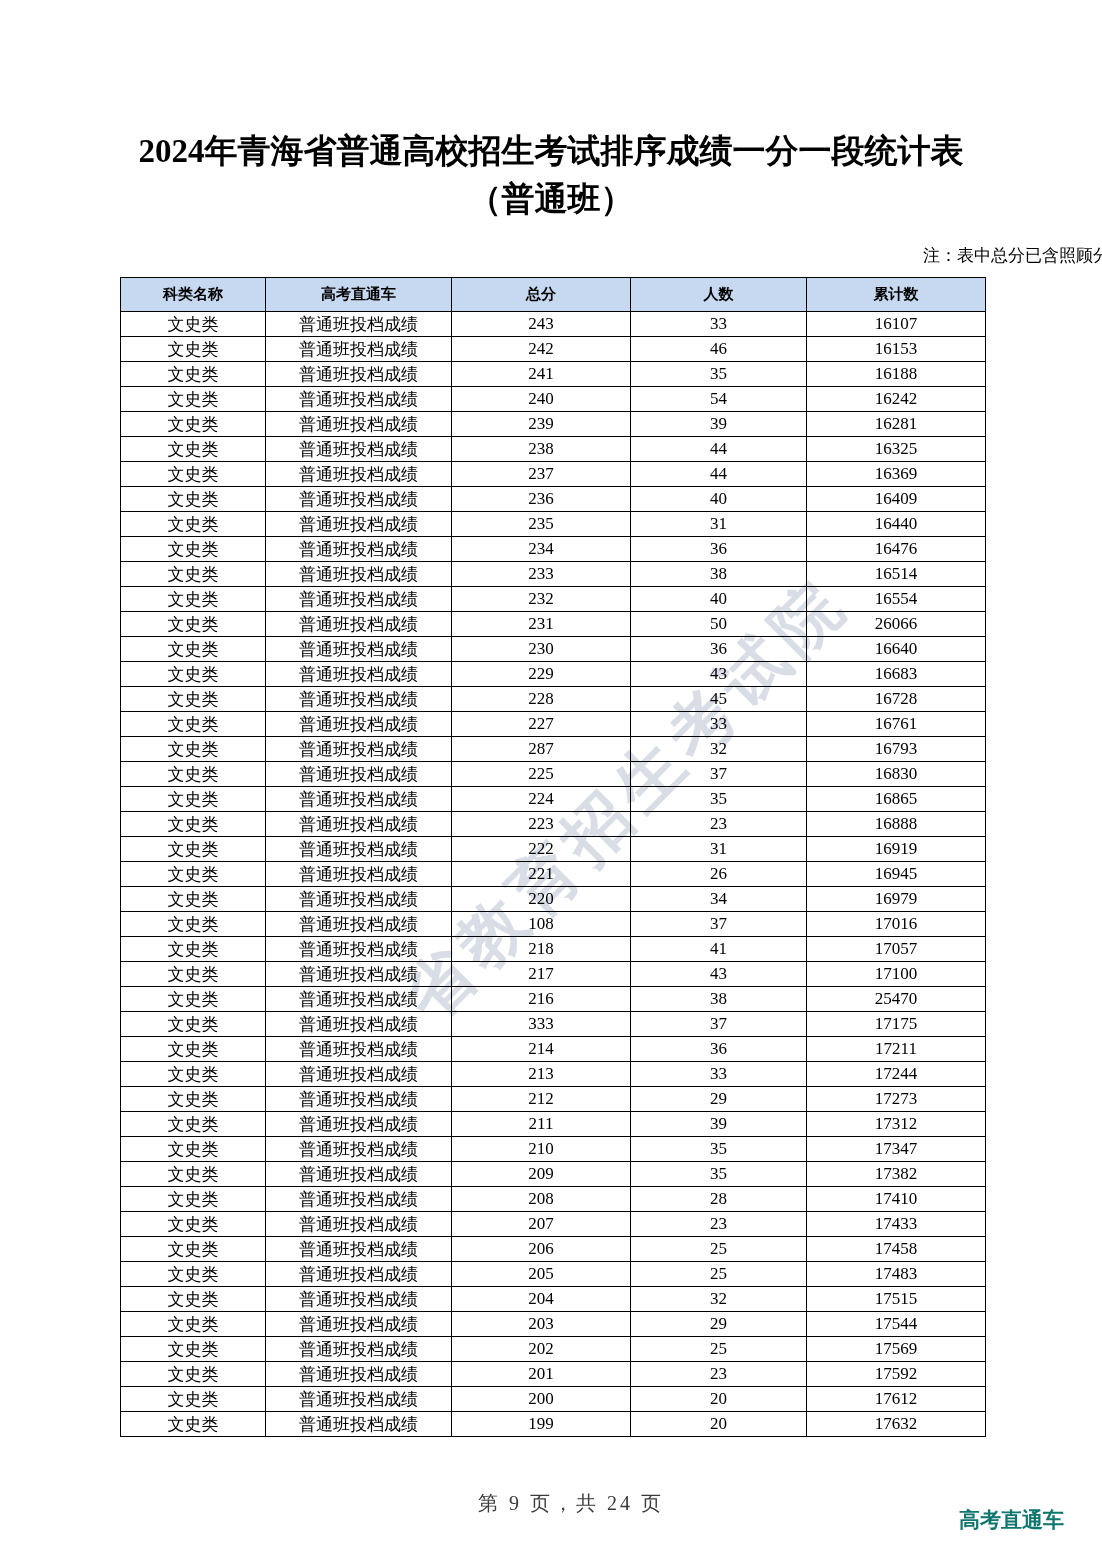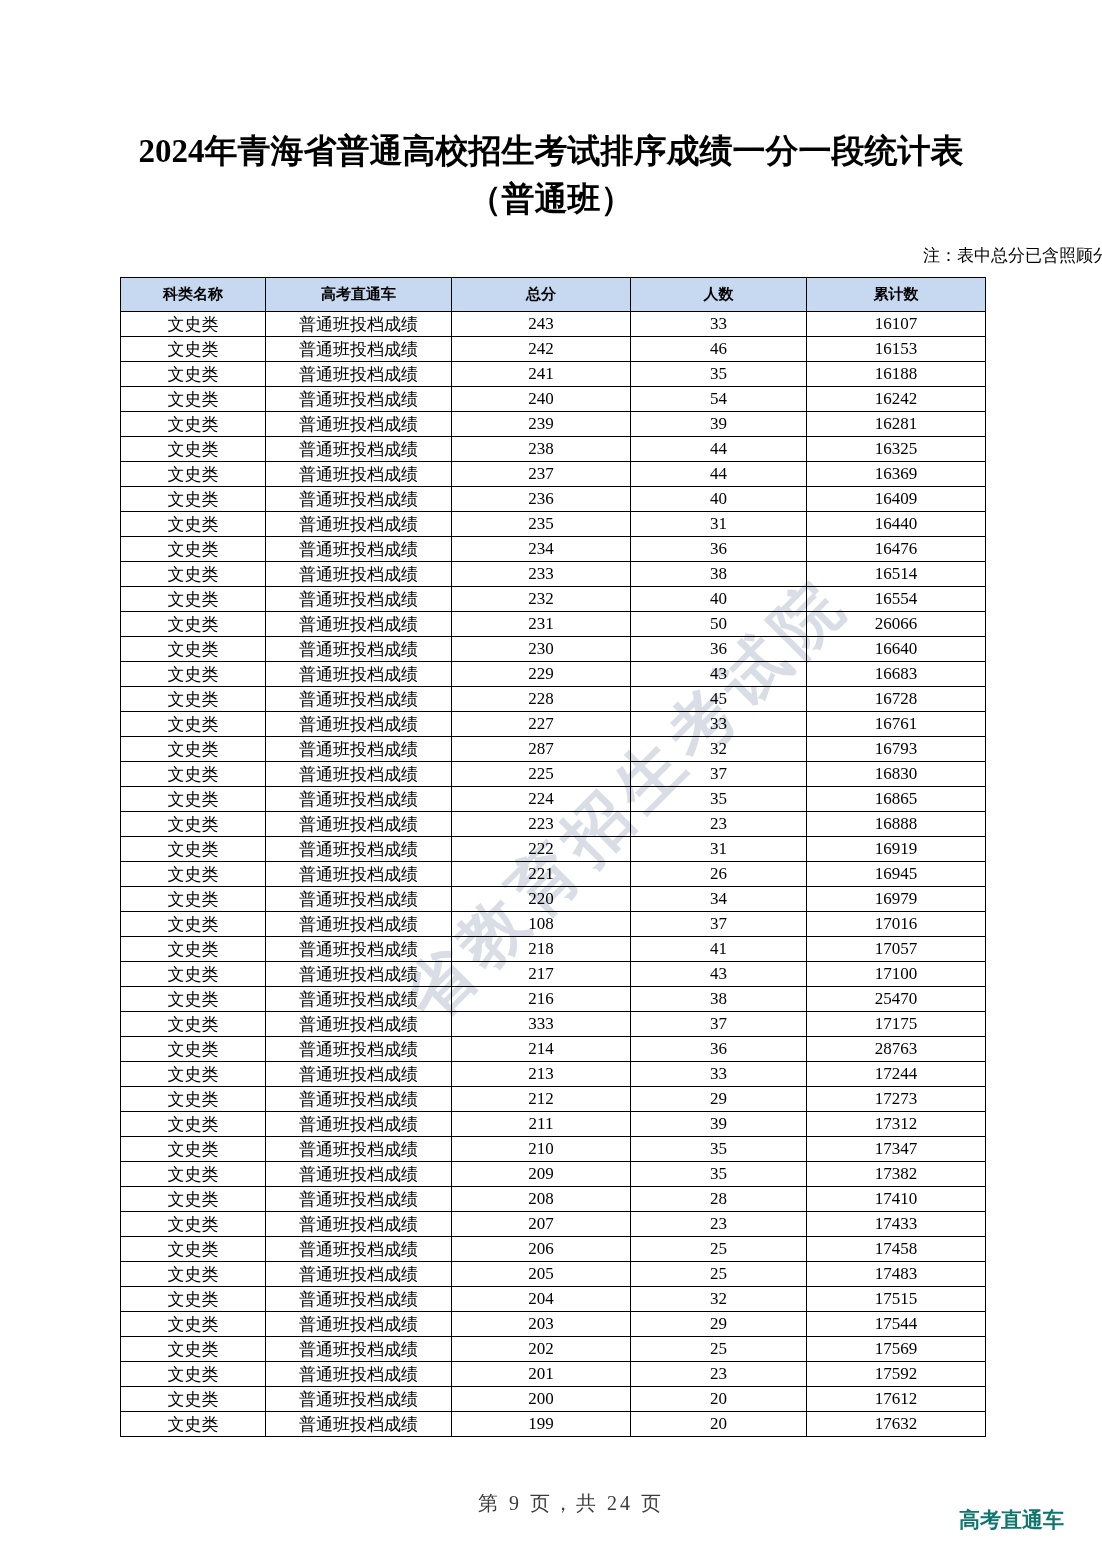--- a/index.html
+++ b/index.html
@@ -326,21 +326,21 @@
           <td>普通班投档成绩</td>
           <td>333</td>
           <td>37</td>
           <td>17175</td>
         </tr>
         <tr>
           <td>文史类</td>
           <td>普通班投档成绩</td>
           <td>214</td>
           <td>36</td>
-          <td>28763</td>
+          <td>17211</td>
         </tr>
         <tr>
           <td>文史类</td>
           <td>普通班投档成绩</td>
           <td>213</td>
           <td>33</td>
           <td>17244</td>
         </tr>
         <tr>
           <td>文史类</td>

